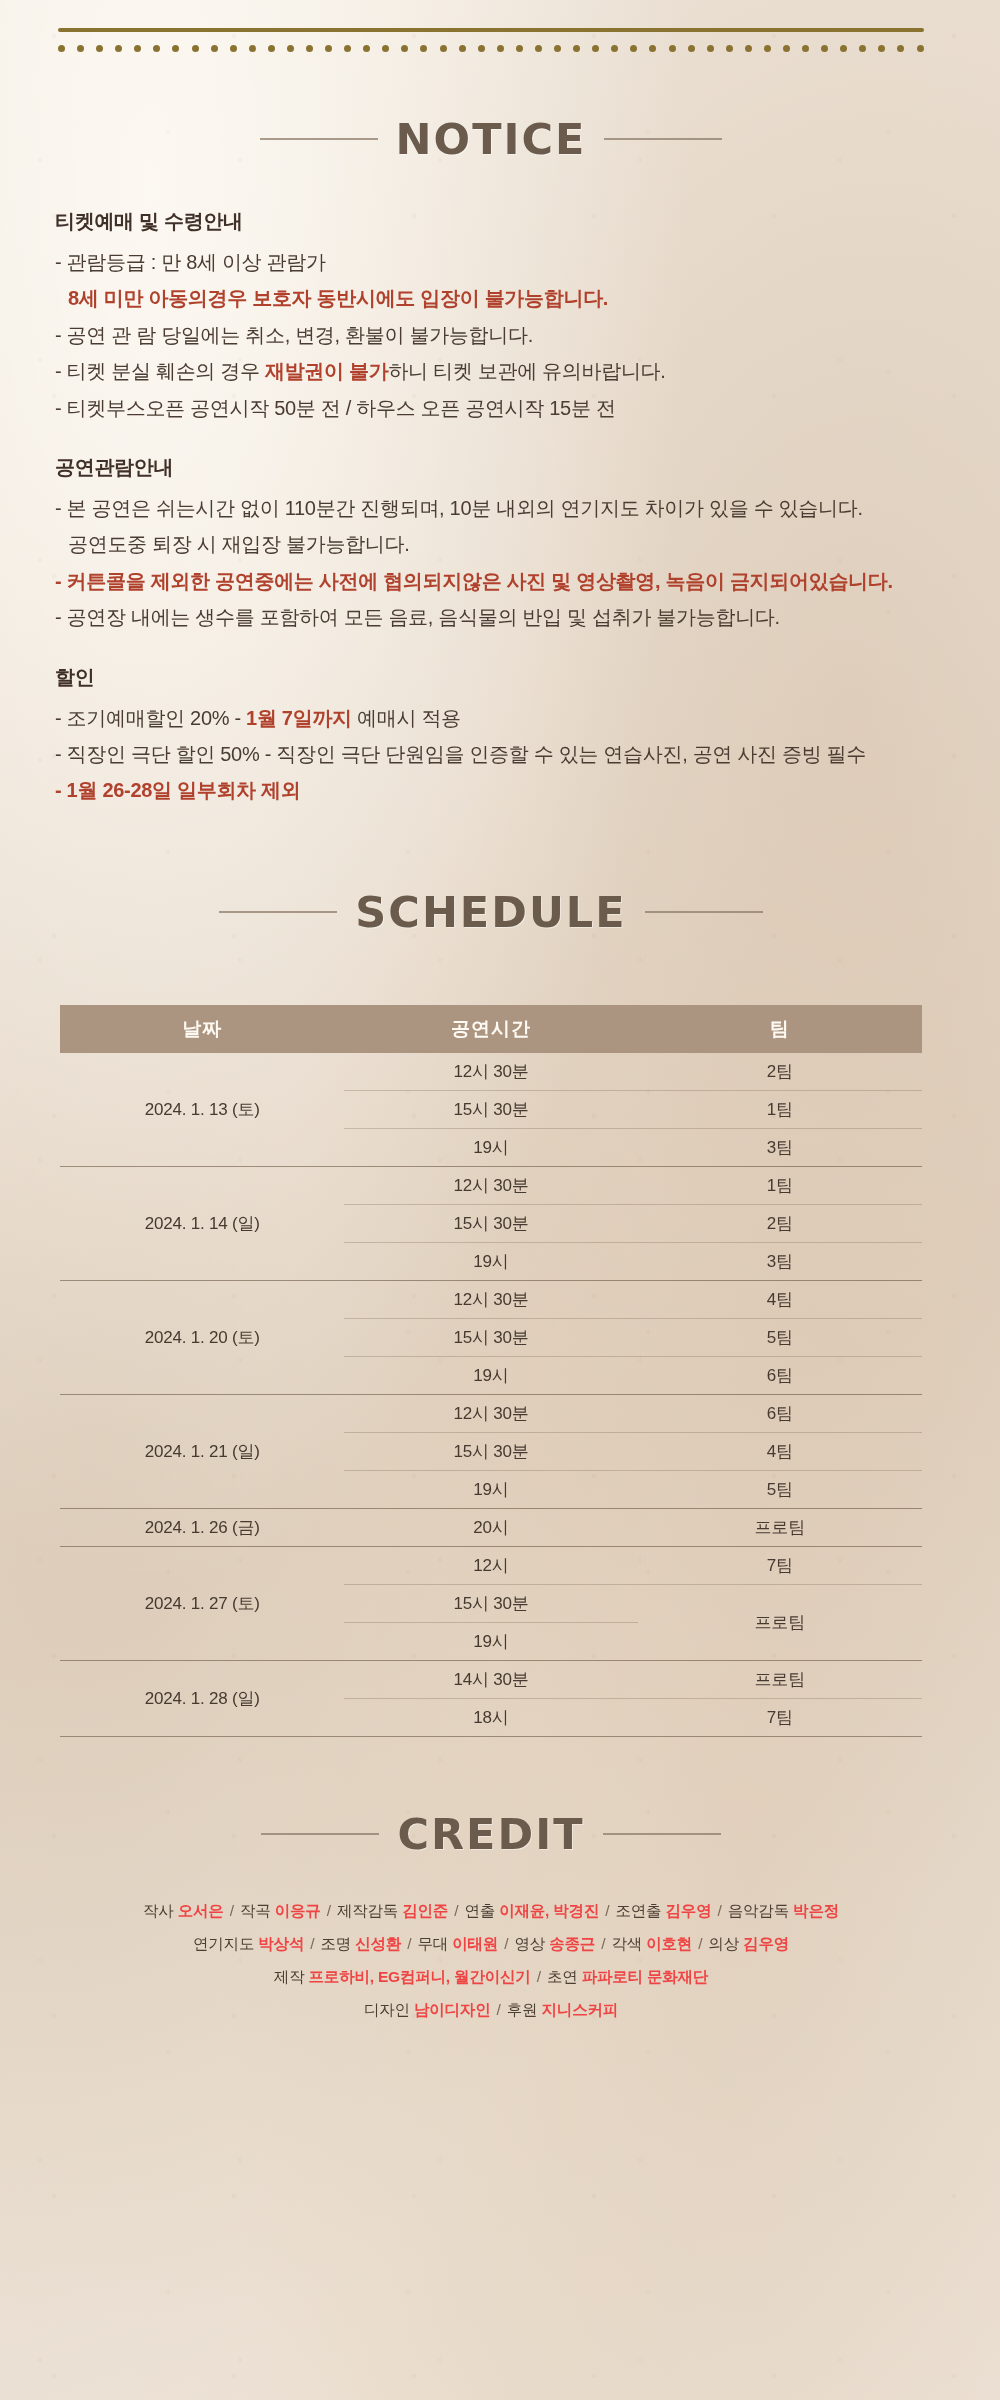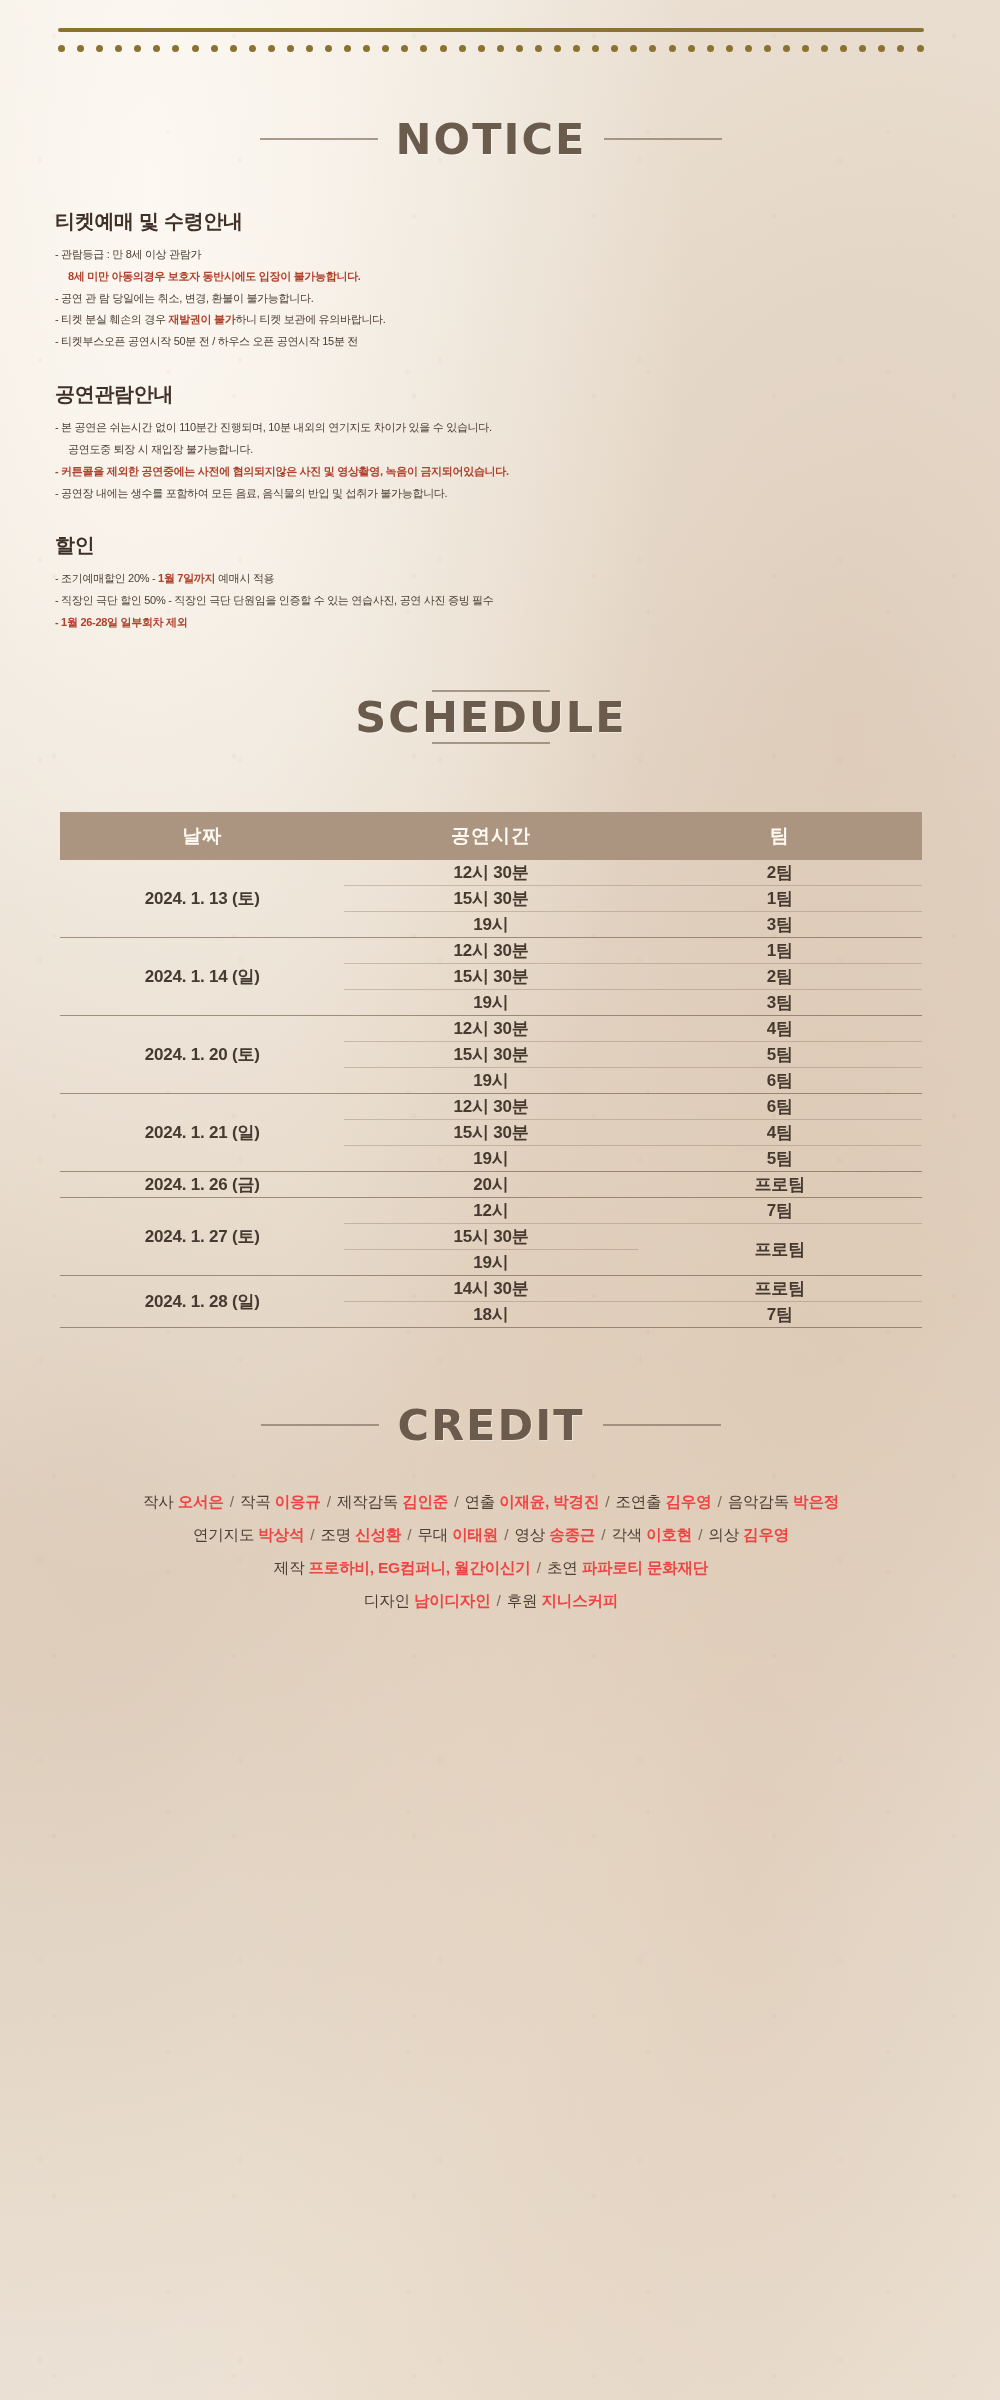--- a/index.html
+++ b/index.html
@@ -79,39 +79,39 @@
     font-weight: 800;
     letter-spacing: 2px;
     color: #6a5b4c;
     margin: 0;
     padding: 0 18px;
     text-shadow: 1px 1px 0 rgba(255,255,255,.45);
     font-family: "DejaVu Sans", sans-serif;
   }
 
   #notice-head { margin-top: 62px; }
-  #schedule-head { margin-top: 58px; flex-direction: column; }
+  #schedule-head { margin-top: 80px; }
   #credit-head { margin-top: 72px; }
 
   
   .notice-body {
     margin: 44px 0 0 0;
     padding: 0 52px 0 55px;
   }
   .notice-group { margin-bottom: 30px; }
   .notice-group:last-child { margin-bottom: 0; }
   .group-title {
     font-size: 20px;
     font-weight: 700;
     color: #403128;
     margin: 0 0 11px 0;
     letter-spacing: -0.3px;
   }
   .n-line {
-    font-size: 11px;
+    font-size: 20px;
     line-height: 1.62;
     color: #4a3c32;
     margin: 0 0 4px 0;
     letter-spacing: -0.3px;
   }
   .n-line.indent { padding-left: 13px; }
   .hl { color: #b0412c; font-weight: 600; }
 
   
   .sched-wrap {
@@ -129,24 +129,23 @@
     font-size: 19px;
     font-weight: 700;
     padding: 11px 0;
     letter-spacing: 1px;
     border: none;
   }
   table.sched td {
     font-size: 17px;
     color: #463a30;
     text-align: center;
-    padding: 1px 0;
+    padding: 7px 0;
     border-bottom: 1px solid rgba(120,100,80,0.32);
     letter-spacing: -0.2px;
-    font-weight: bold;
   }
   table.sched td.date {
     border-bottom: 1px solid rgba(120,100,80,0.32);
   }
   table.sched tr.grp-end td { border-bottom: 1px solid rgba(95,75,55,0.55); }
   .col-date { width: 33%; }
   .col-time { width: 34%; }
   .col-team { width: 33%; }
 
   

